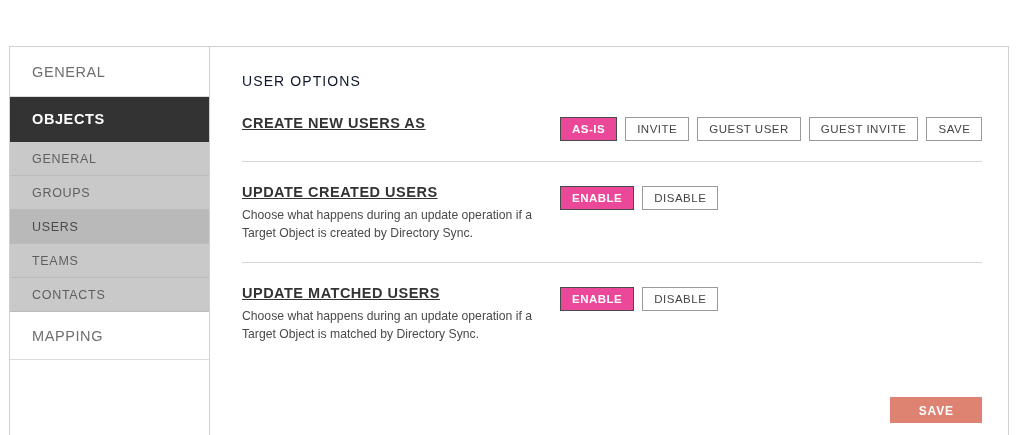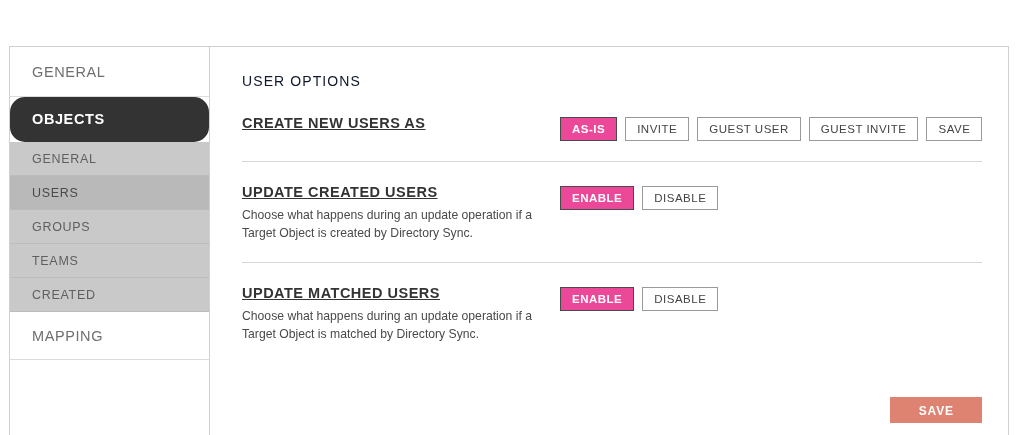--- a/index.html
+++ b/index.html
@@ -52,21 +52,20 @@
   .nav-section {
     height: 45px;
     line-height: 45px;
     padding-left: 22px;
     font-size: 14.5px;
     letter-spacing: 0.6px;
     font-weight: bold;
     color: #ffffff;
     background: #333333;
     box-sizing: border-box;
-    border-radius: 15px;
   }
   .nav-sub {
     height: 34px;
     line-height: 34px;
     padding-left: 22px;
     font-size: 12.5px;
     letter-spacing: 0.7px;
     color: #5f5f5f;
     background: #c9c9c9;
     border-bottom: 1px solid #bcbcbc;
@@ -184,31 +183,31 @@
     <div class="sidebar">
       <div class="nav-top">
         <span>GENERAL</span>
       </div>
       <div class="nav-section">
         <span>OBJECTS</span>
       </div>
       <div class="nav-sub">
         <span>GENERAL</span>
       </div>
+      <div class="nav-sub">
+        <span>GROUPS</span>
+      </div>
       <div class="nav-sub active">
         <span>USERS</span>
       </div>
       <div class="nav-sub">
-        <span>GROUPS</span>
-      </div>
-      <div class="nav-sub">
         <span>TEAMS</span>
       </div>
       <div class="nav-sub">
-        <span>CREATED</span>
+        <span>CONTACTS</span>
       </div>
       <div class="nav-bottom">
         <span>MAPPING</span>
       </div>
     </div>
 
     <div class="content">
       <div class="content-title">USER OPTIONS</div>
 
       <div class="option-row divider">

